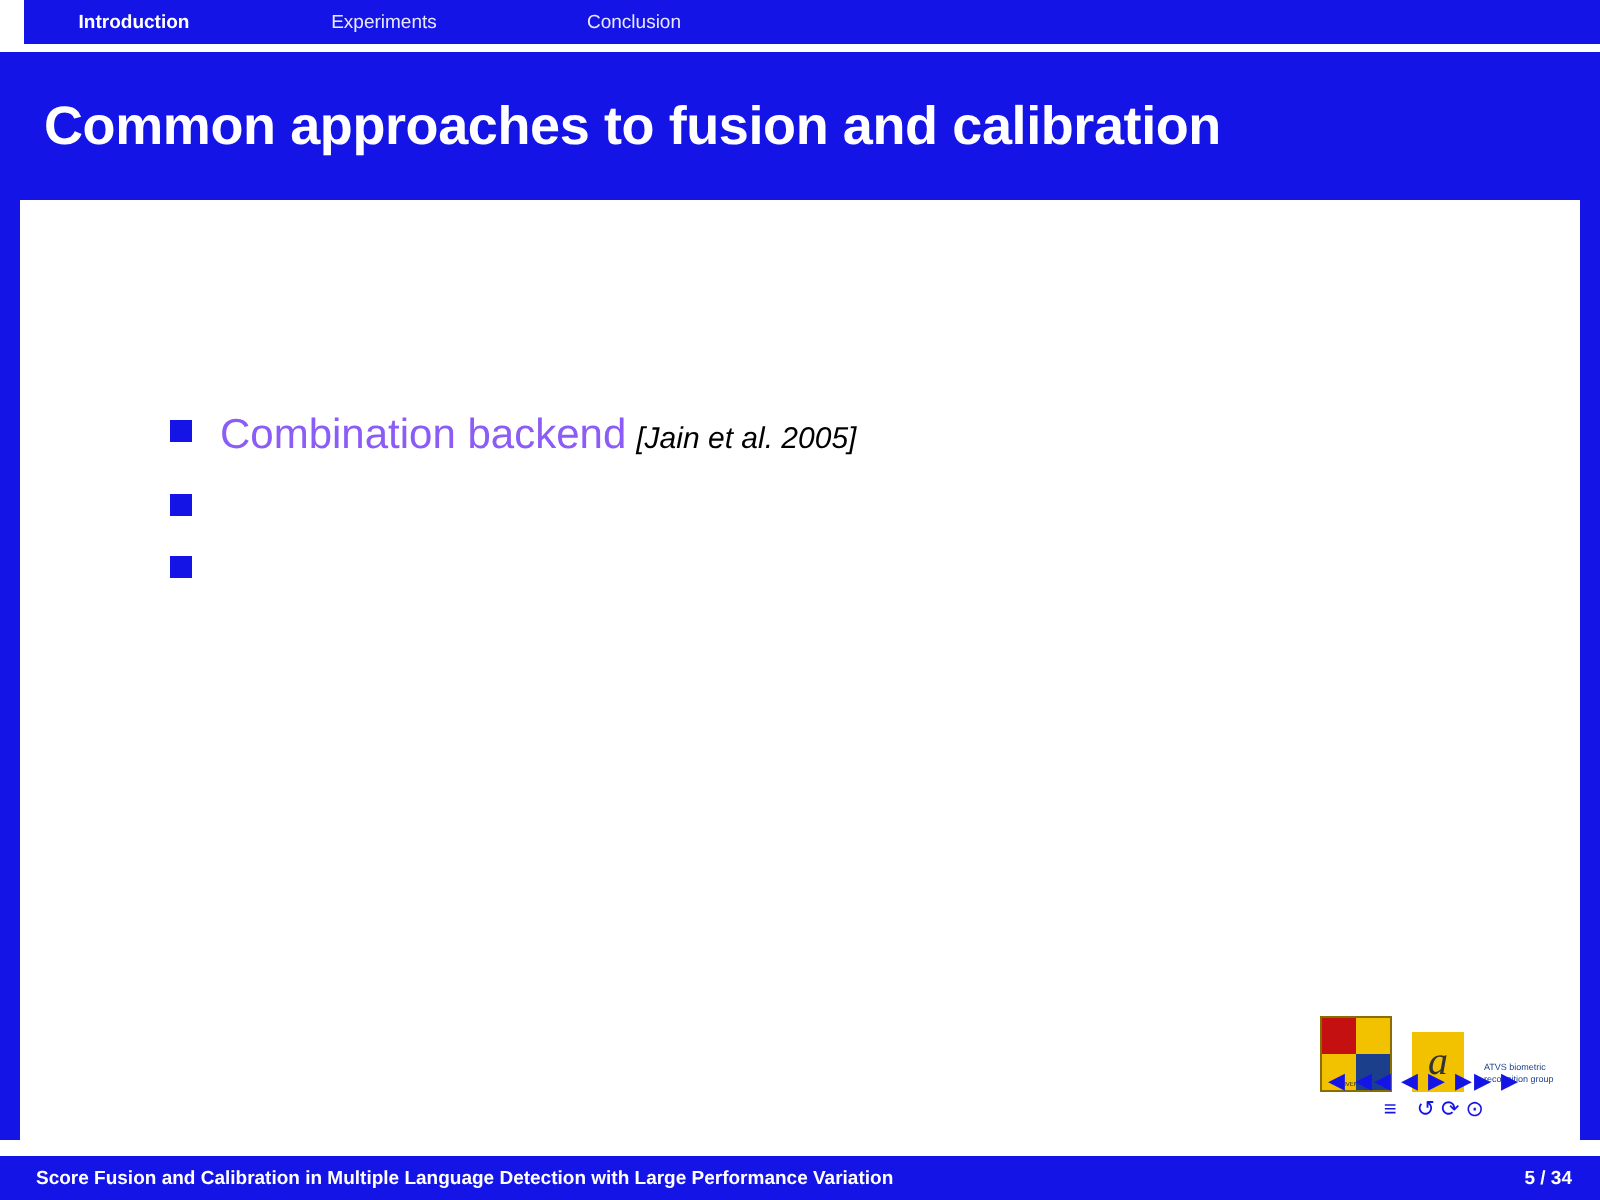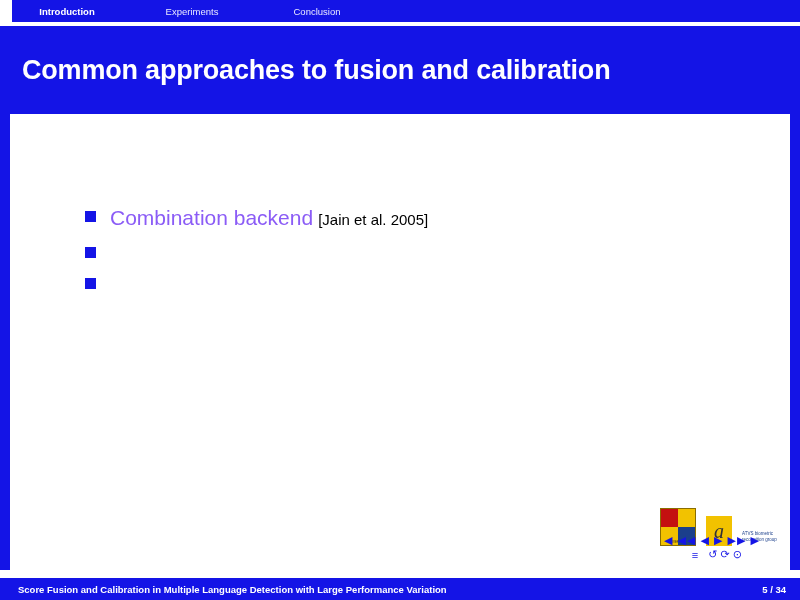--- a/index.html
+++ b/index.html
@@ -43,21 +43,21 @@
   .nav-2 { width: 230px; }
   .nav-3 { width: 140px; }
   .nav-4 { width: 110px; }
 
   
   .title-band {
     position: absolute;
     top: 26px;
     left: 0;
     width: 800px;
-    height: 88px;
+    height: 74px;
     background: #1414e6;
     display: flex;
     align-items: center;
   }
   .title-text {
     color: #ffffff;
     font-size: 27px;
     font-weight: bold;
     padding-left: 22px;
     letter-spacing: -0.2px;
@@ -113,20 +113,21 @@
   }
   .bullet-main {
     font-size: 21px;
     color: #8b5cf6;
     white-space: nowrap;
   }
   .bullet-cite {
     font-size: 15px;
     color: #000000;
     margin-left: 5px;
+    font-style: italic;
   }
 
   .paragraph {
     position: absolute;
     top: 278px;
     left: 48px;
     width: 600px;
     font-size: 20.5px;
     color: #000000;
     line-height: 1.45;

